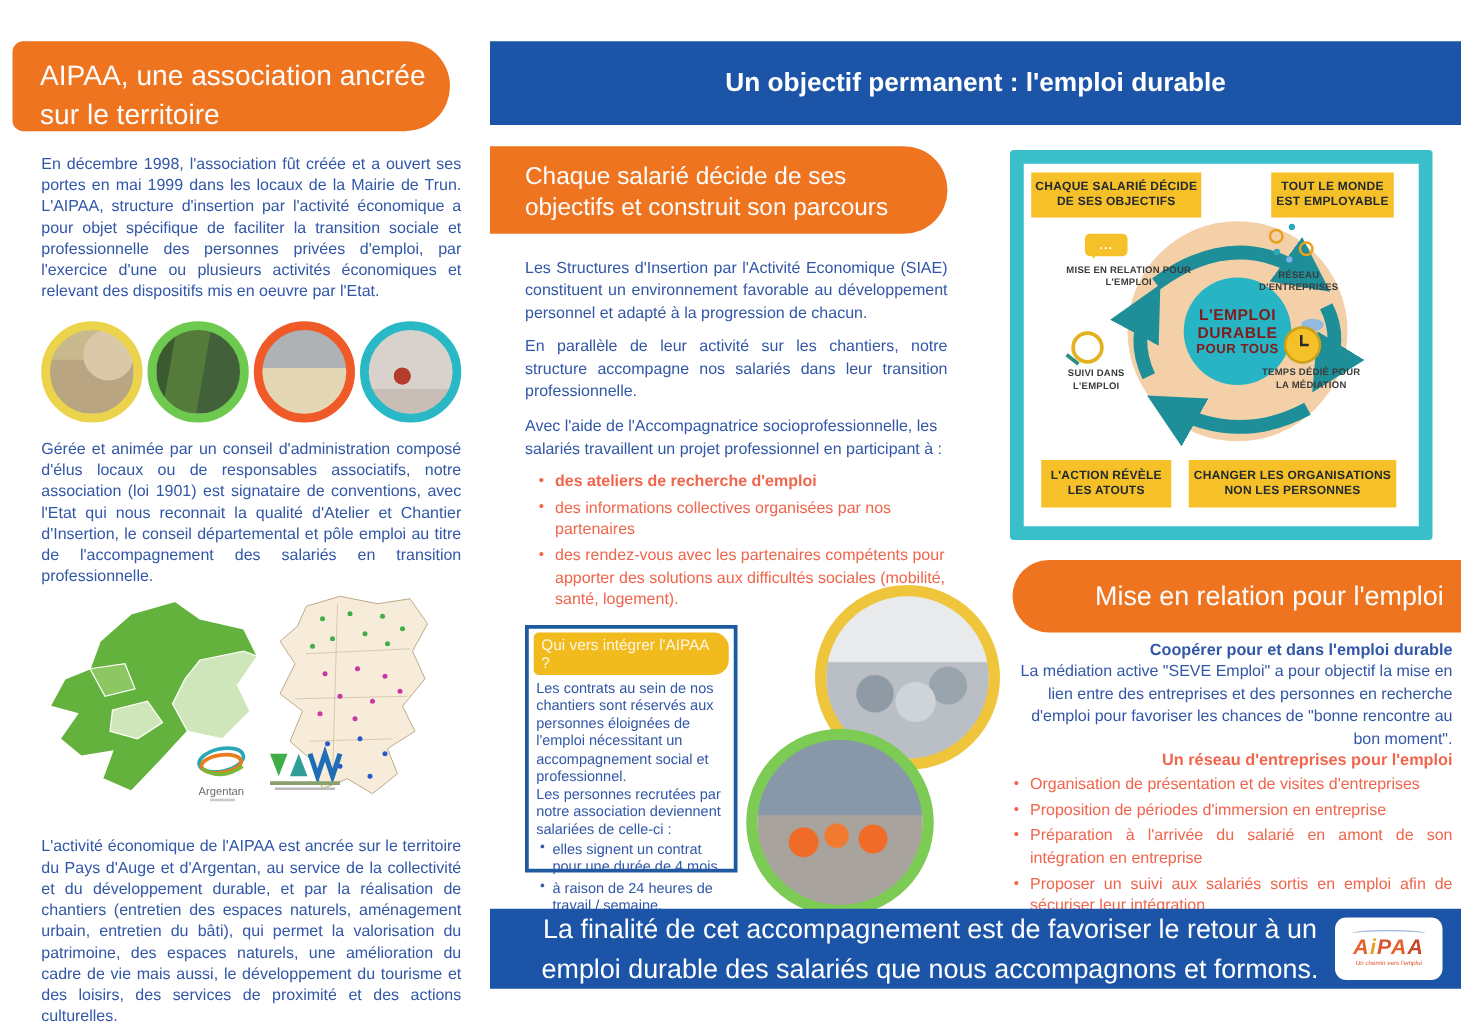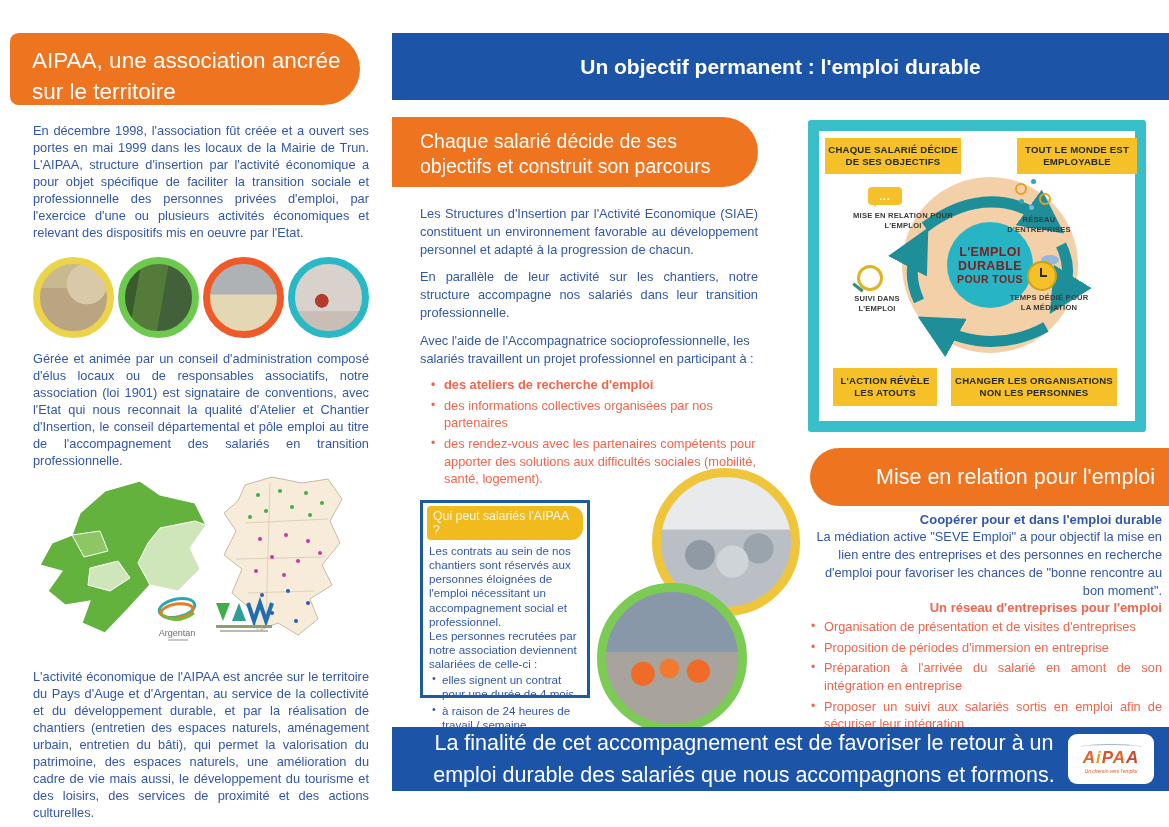--- a/index.html
+++ b/index.html
@@ -182,21 +182,21 @@
   <div class="abs para-mid" style="left:420px;top:268px;width:338px;">En parallèle de leur activité sur les chantiers, notre structure accompagne nos salariés dans leur transition professionnelle.</div>
   <div class="abs para-mid" style="left:420px;top:332px;width:338px;text-align:left;">Avec l'aide de l'Accompagnatrice socioprofessionnelle, les salariés travaillent un projet professionnel en participant à :</div>
 
   <ul class="abs dots" style="left:428px;top:376px;width:330px;">
     <li class="strong">des ateliers de recherche d'emploi</li>
     <li>des informations collectives organisées par nos partenaires</li>
     <li>des rendez-vous avec les partenaires compétents pour apporter des solutions aux difficultés sociales (mobilité, santé, logement).</li>
   </ul>
 
   <div class="abs who-box">
-    <div class="who-pill">Qui peut salariés l'AIPAA ?</div>
+    <div class="who-pill">Qui vers intégrer l'AIPAA ?</div>
     <div class="who-body">Les contrats au sein de nos chantiers sont réservés aux personnes éloignées de l'emploi nécessitant un accompagnement social et professionnel.</div>
     <div class="who-body">Les personnes recrutées par notre association deviennent salariées de celle-ci :</div>
     <ul class="mini">
       <li>elles signent un contrat pour une durée de 4 mois</li>
       <li>à raison de 24 heures de travail / semaine.</li>
     </ul>
   </div>
 
   <div class="abs photo photo-fact" style="box-sizing:border-box;background:
          radial-gradient(circle at 30% 60%,#8f9aa5 0 12%,transparent 13%),
@@ -204,21 +204,21 @@
          radial-gradient(circle at 75% 55%,#9aa4ad 0 12%,transparent 13%),
          linear-gradient(180deg,#e8eaec 0 40%,#b9bfc5 41% 100%);"></div>
   <div class="abs photo photo-ware" style="box-sizing:border-box;background:
          radial-gradient(circle at 28% 62%,#f06a28 0 9%,transparent 10%),
          radial-gradient(circle at 48% 58%,#f07a30 0 9%,transparent 10%),
          radial-gradient(circle at 70% 60%,#f06a28 0 9%,transparent 10%),
          linear-gradient(180deg,#8898a8 0 45%,#a8a39c 46% 100%);"></div>
 
   <div class="abs panel">
     <div class="ybox" style="left:6px;top:7px;width:136px;height:36px;">CHAQUE SALARIÉ DÉCIDE DE SES OBJECTIFS</div>
-    <div class="ybox" style="left:198px;top:7px;width:120px;height:36px;">TOUT LE MONDE EST EMPLOYABLE</div>
+    <div class="ybox" style="left:198px;top:7px;width:98px;height:36px;">TOUT LE MONDE EST EMPLOYABLE</div>
 
     <div class="peach"></div>
 
     <svg style="position:absolute;left:0;top:0;" width="316" height="290" viewBox="0 0 316 290">
       <defs>
         <marker id="ah" markerWidth="4" markerHeight="4" refX="2.4" refY="2" orient="auto">
           <path d="M0,0 L4,2 L0,4 Z" fill="#1e8e99"></path>
         </marker>
       </defs>
       <g stroke="#1e8e99" stroke-width="11" fill="none">

